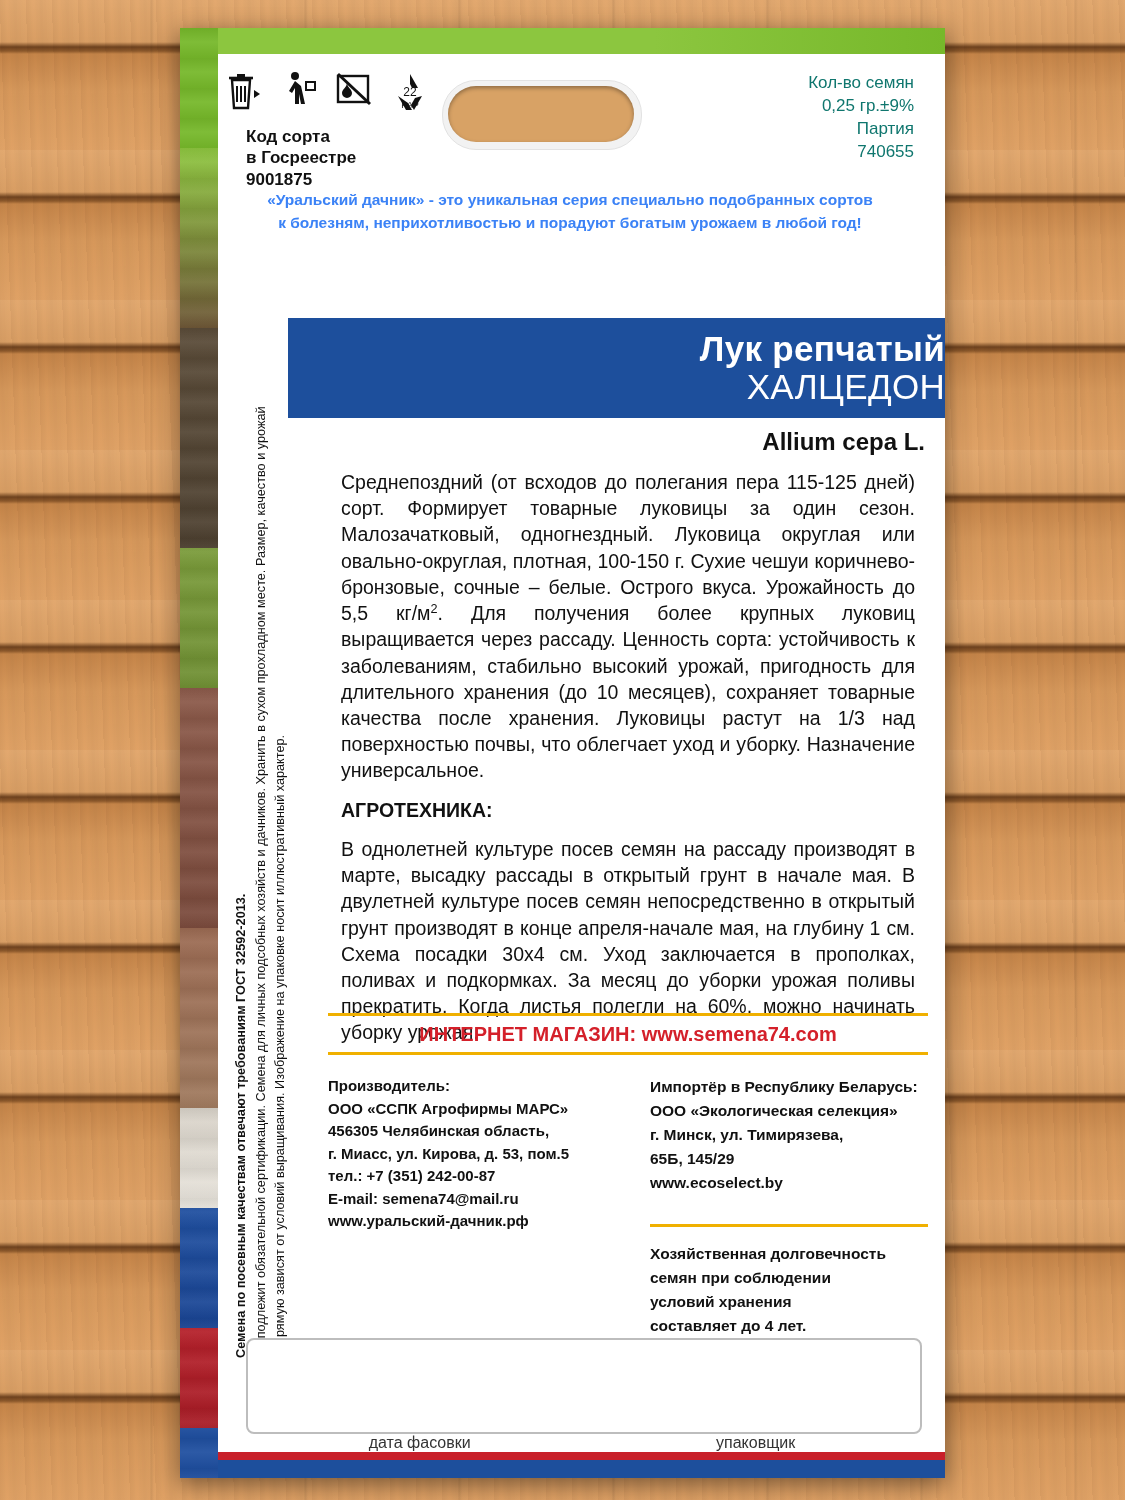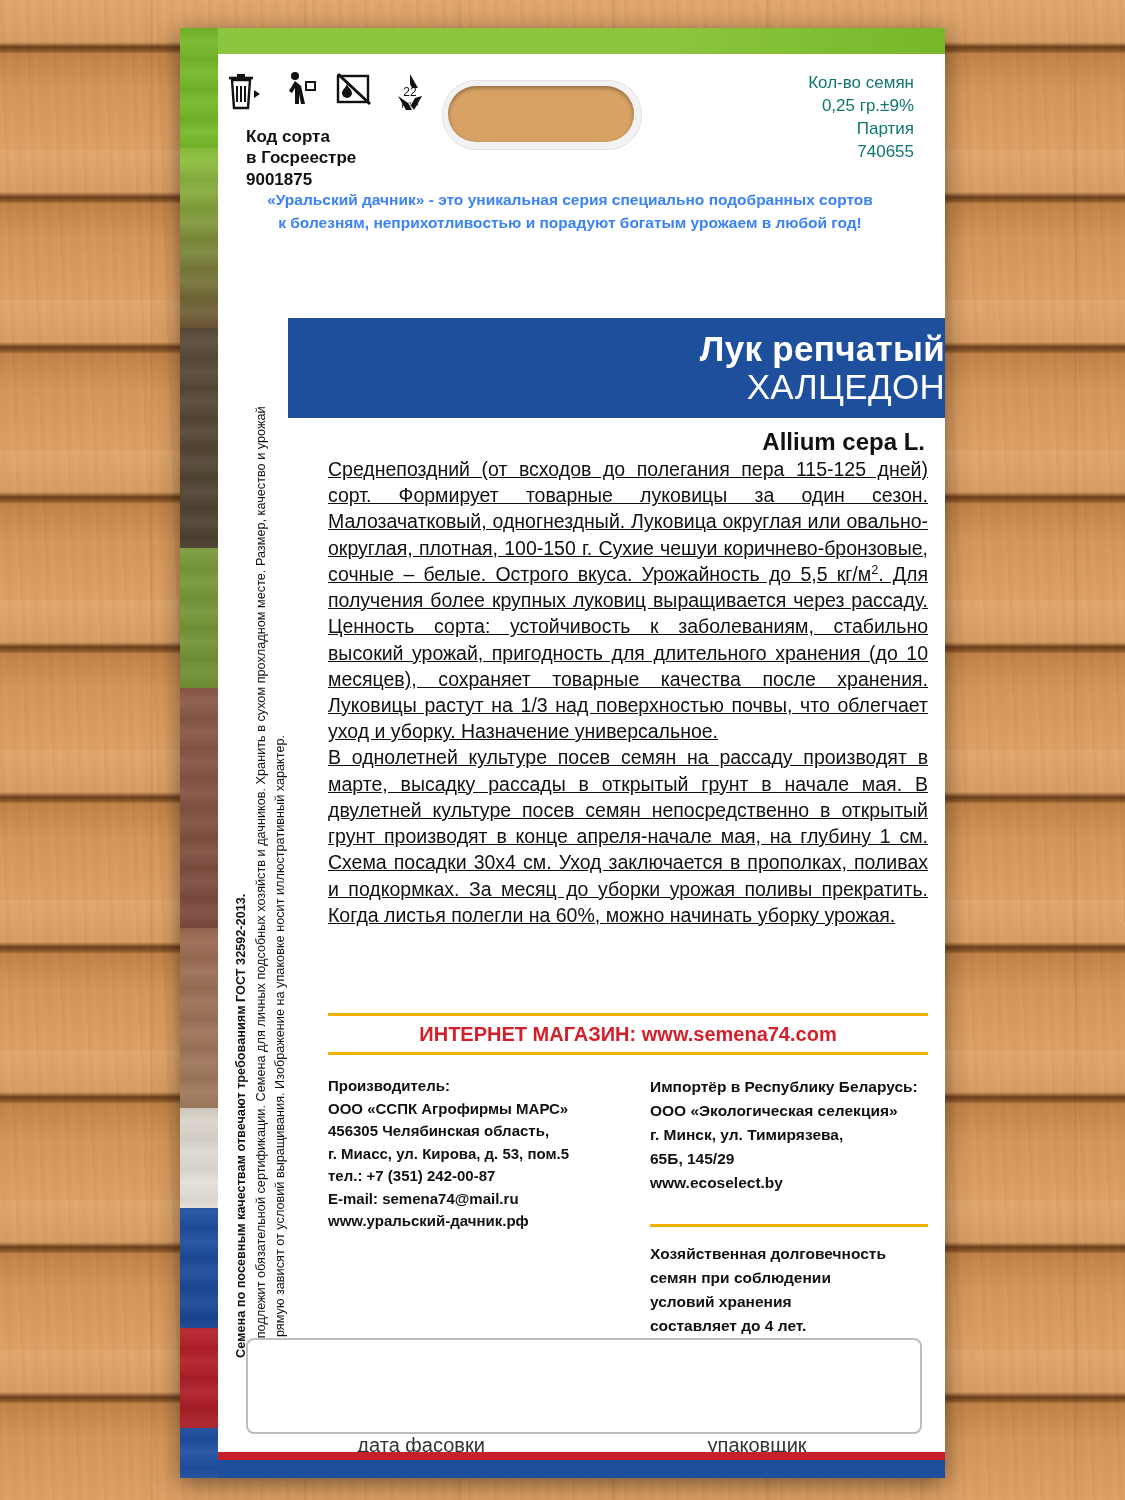--- a/index.html
+++ b/index.html
@@ -121,21 +121,21 @@
   .title-banner .t2{color:#fff;font-size:35px;font-weight:normal;line-height:1.08;letter-spacing:.3px;}
   
   .latin{
     position:absolute;left:325px;top:400px;width:420px;text-align:right;
     font-size:24px;font-weight:bold;color:#111;font-style:normal;
   }
   .body-text{
     position:absolute;left:148px;top:428px;width:600px;
     font-size:19.5px;line-height:1.345;color:#111;text-align:justify;
   }
-  .body-text p{margin:0;text-decoration:underline;}
+  .body-text p{margin:13px;}
   .agro-head{font-weight:bold;}
   sup{font-size:.65em;vertical-align:super;}
   
   .shop-wrap{
     position:absolute;left:148px;top:985px;width:600px;
   }
   .rule{height:3px;background:#f0b000;width:100%;}
   .shop{
     text-align:center;color:#d4202a;font-size:20px;font-weight:bold;padding:7px 0 6px;
   }
@@ -163,21 +163,21 @@
   }
   .side-col.a{left:52px;font-weight:bold;}
   .side-col.b{left:72px;}
   
   .bottom-label{
     position:absolute;left:66px;top:1310px;width:672px;height:92px;
     border:2px solid #bdbdbd;border-radius:8px;background:#fff;
   }
   .bottom-words{
     position:absolute;left:66px;top:1406px;width:672px;
-    display:flex;justify-content:space-around;font-size:20px;color:#333;
+    display:flex;justify-content:space-around;font-size:16px;color:#333;
   }
   .bottom-blue{
     position:absolute;left:38px;top:1432px;width:727px;height:18px;background:#1d4f9c;
   }
   .bottom-red{
     position:absolute;left:38px;top:1424px;width:727px;height:8px;background:#c8202a;
   }
 </style>
 </head>
 <body>
@@ -248,20 +248,21 @@
 
   <div class="title-banner">
     <div class="t1">Лук репчатый</div>
     <div class="t2">ХАЛЦЕДОН</div>
   </div>
 
   <div class="latin">Allium cepa L.</div>
 
   <div class="body-text">
     <p><span>Среднепоздний (от всходов до полегания пера 115-125 дней) сорт. Формирует товарные луковицы за один сезон. Малозачатковый, одногнездный. Луковица округлая или овально-округлая, плотная, 100-150 г. Сухие чешуи коричнево-бронзовые, сочные – белые. Острого вкуса. Урожайность до 5,5 кг/м</span><sup>2</sup><span>. Для получения более крупных луковиц выращивается через рассаду. Ценность сорта: устойчивость к заболеваниям, стабильно высокий урожай, пригодность для длительного хранения (до 10 месяцев), сохраняет товарные качества после хранения. Луковицы растут на 1/3 над поверхностью почвы, что облегчает уход и уборку. Назначение универсальное.</span></p>
+    <p class="agro-head">АГРОТЕХНИКА:</p>
     <p>В однолетней культуре посев семян на рассаду производят в марте, высадку рассады в открытый грунт в начале мая. В двулетней культуре посев семян непосредственно в открытый грунт производят в конце апреля-начале мая, на глубину 1 см. Схема посадки 30х4 см. Уход заключается в прополках, поливах и подкормках. За месяц до уборки урожая поливы прекратить. Когда листья полегли на 60%, можно начинать уборку урожая.</p>
   </div>
 
   <div class="shop-wrap">
     <div class="rule"></div>
     <div class="shop">ИНТЕРНЕТ МАГАЗИН: www.semena74.com</div>
     <div class="rule"></div>
   </div>
 
   <div class="producer">

